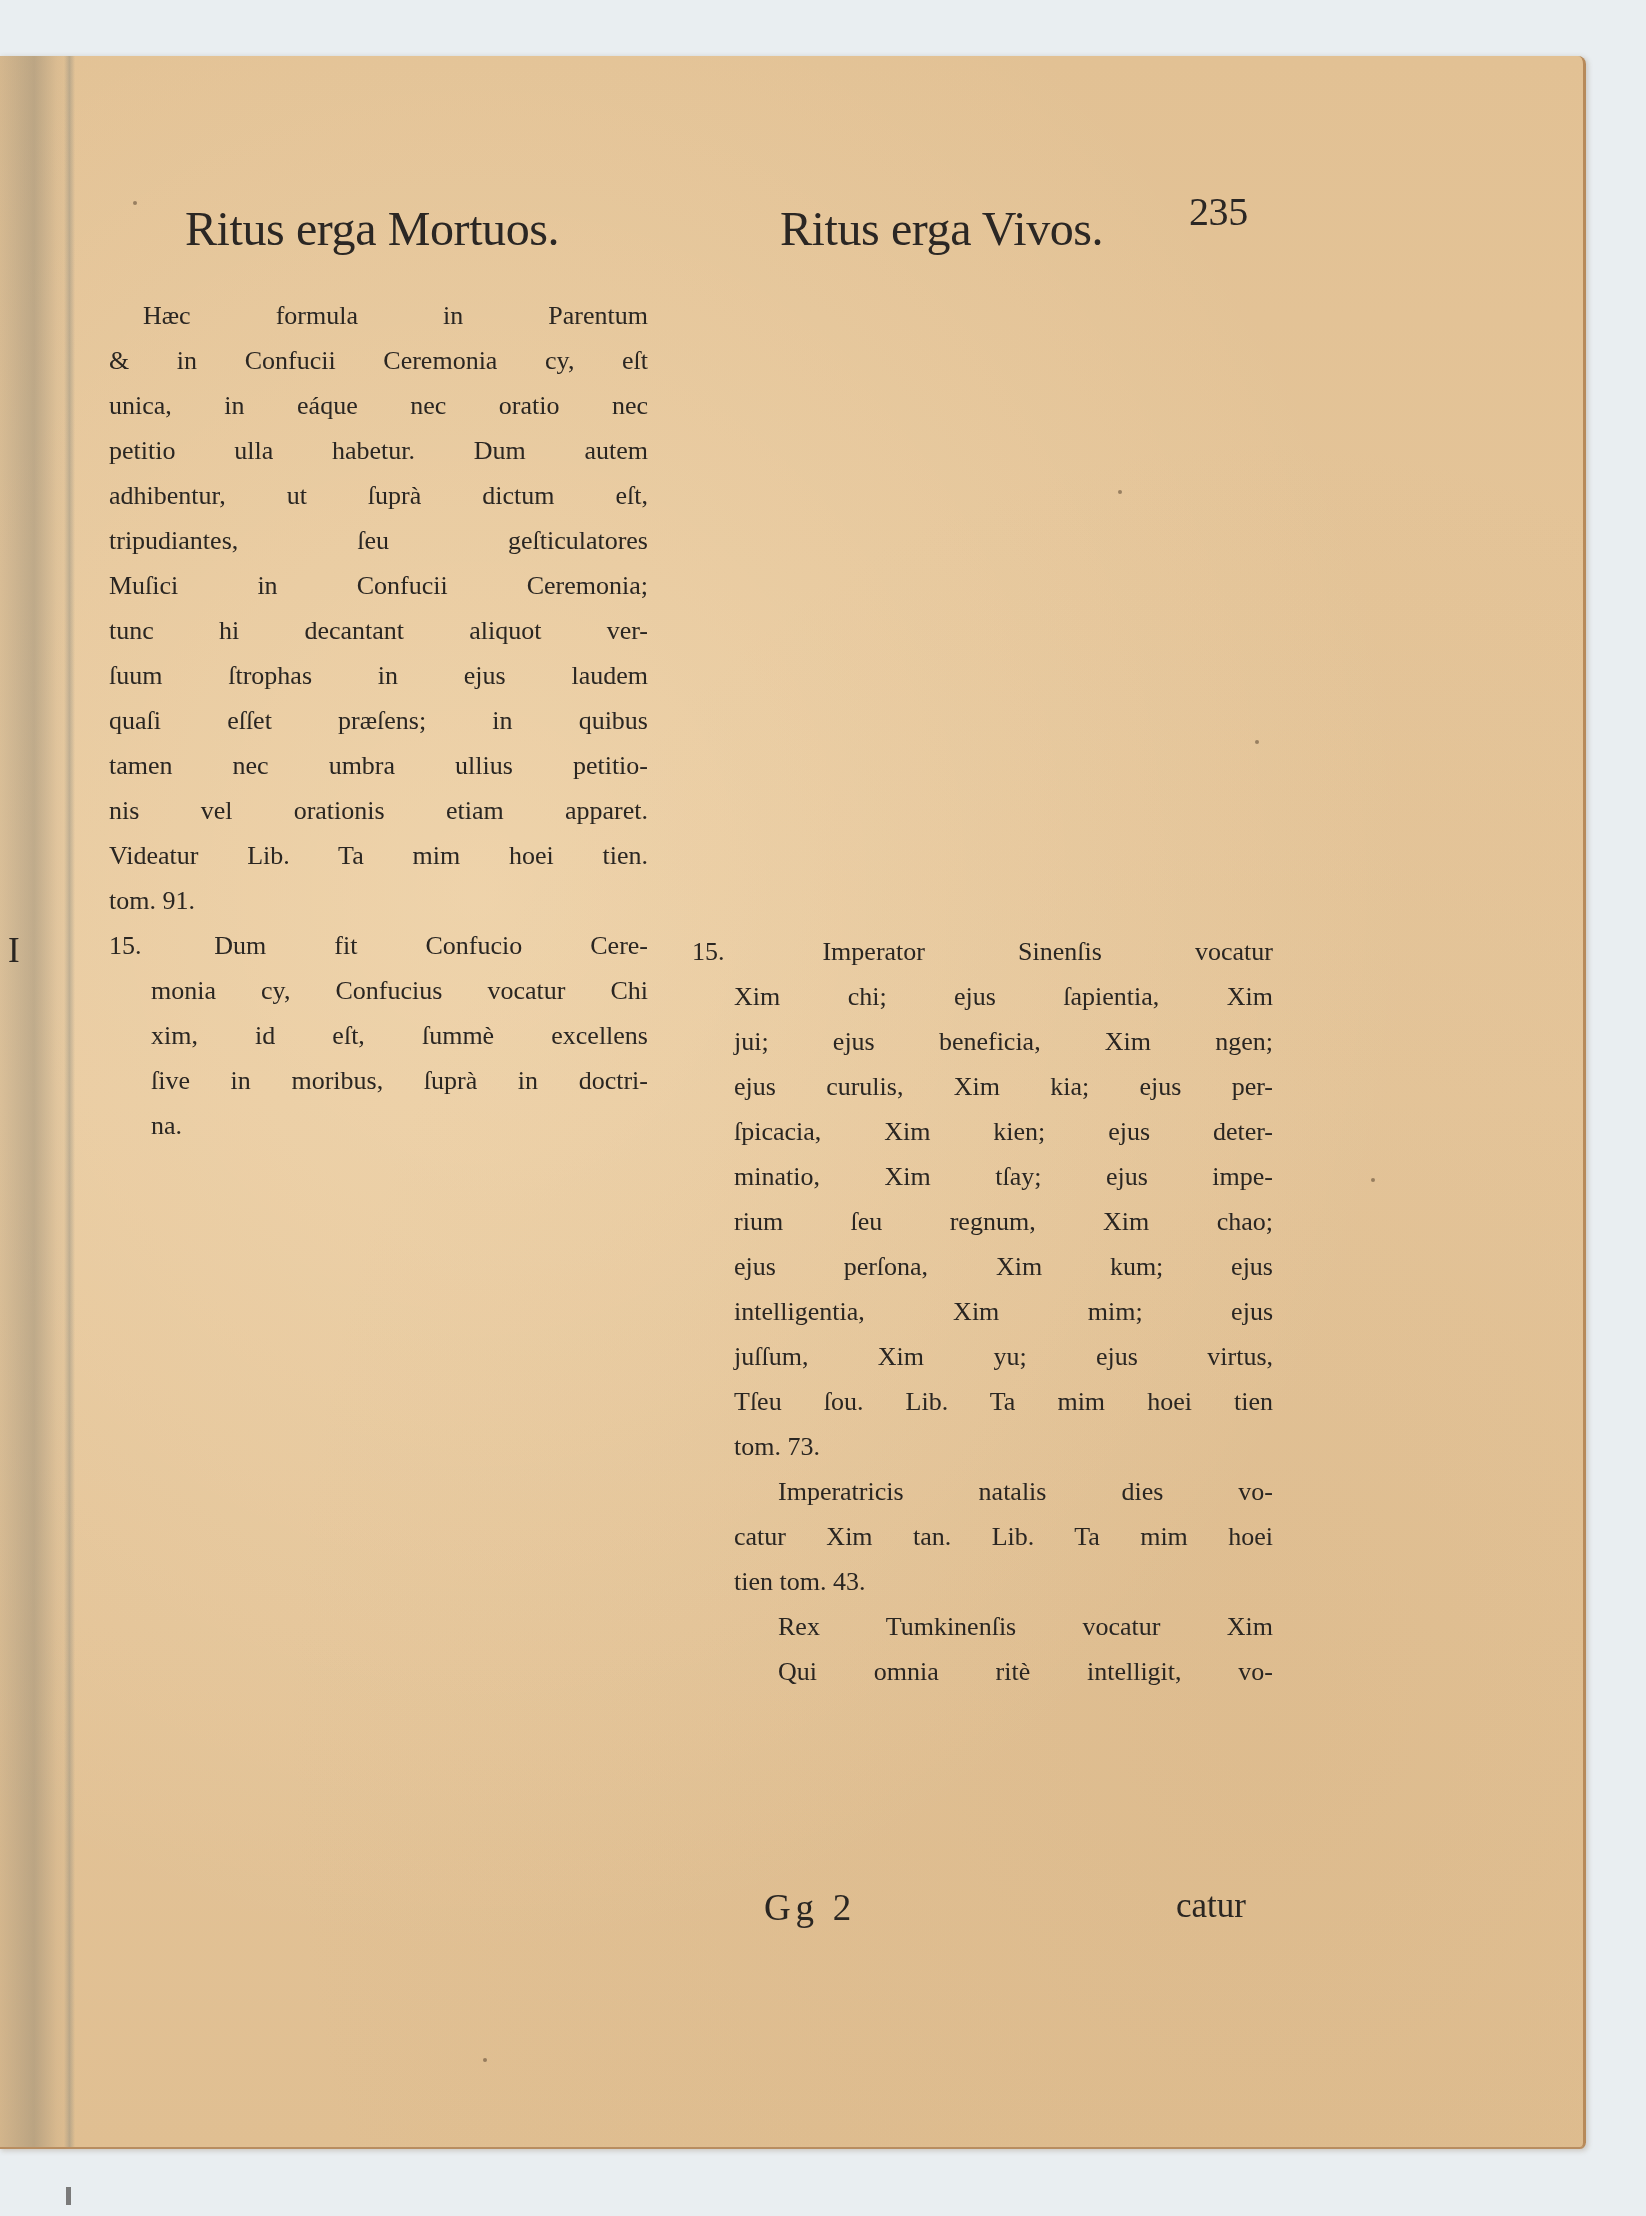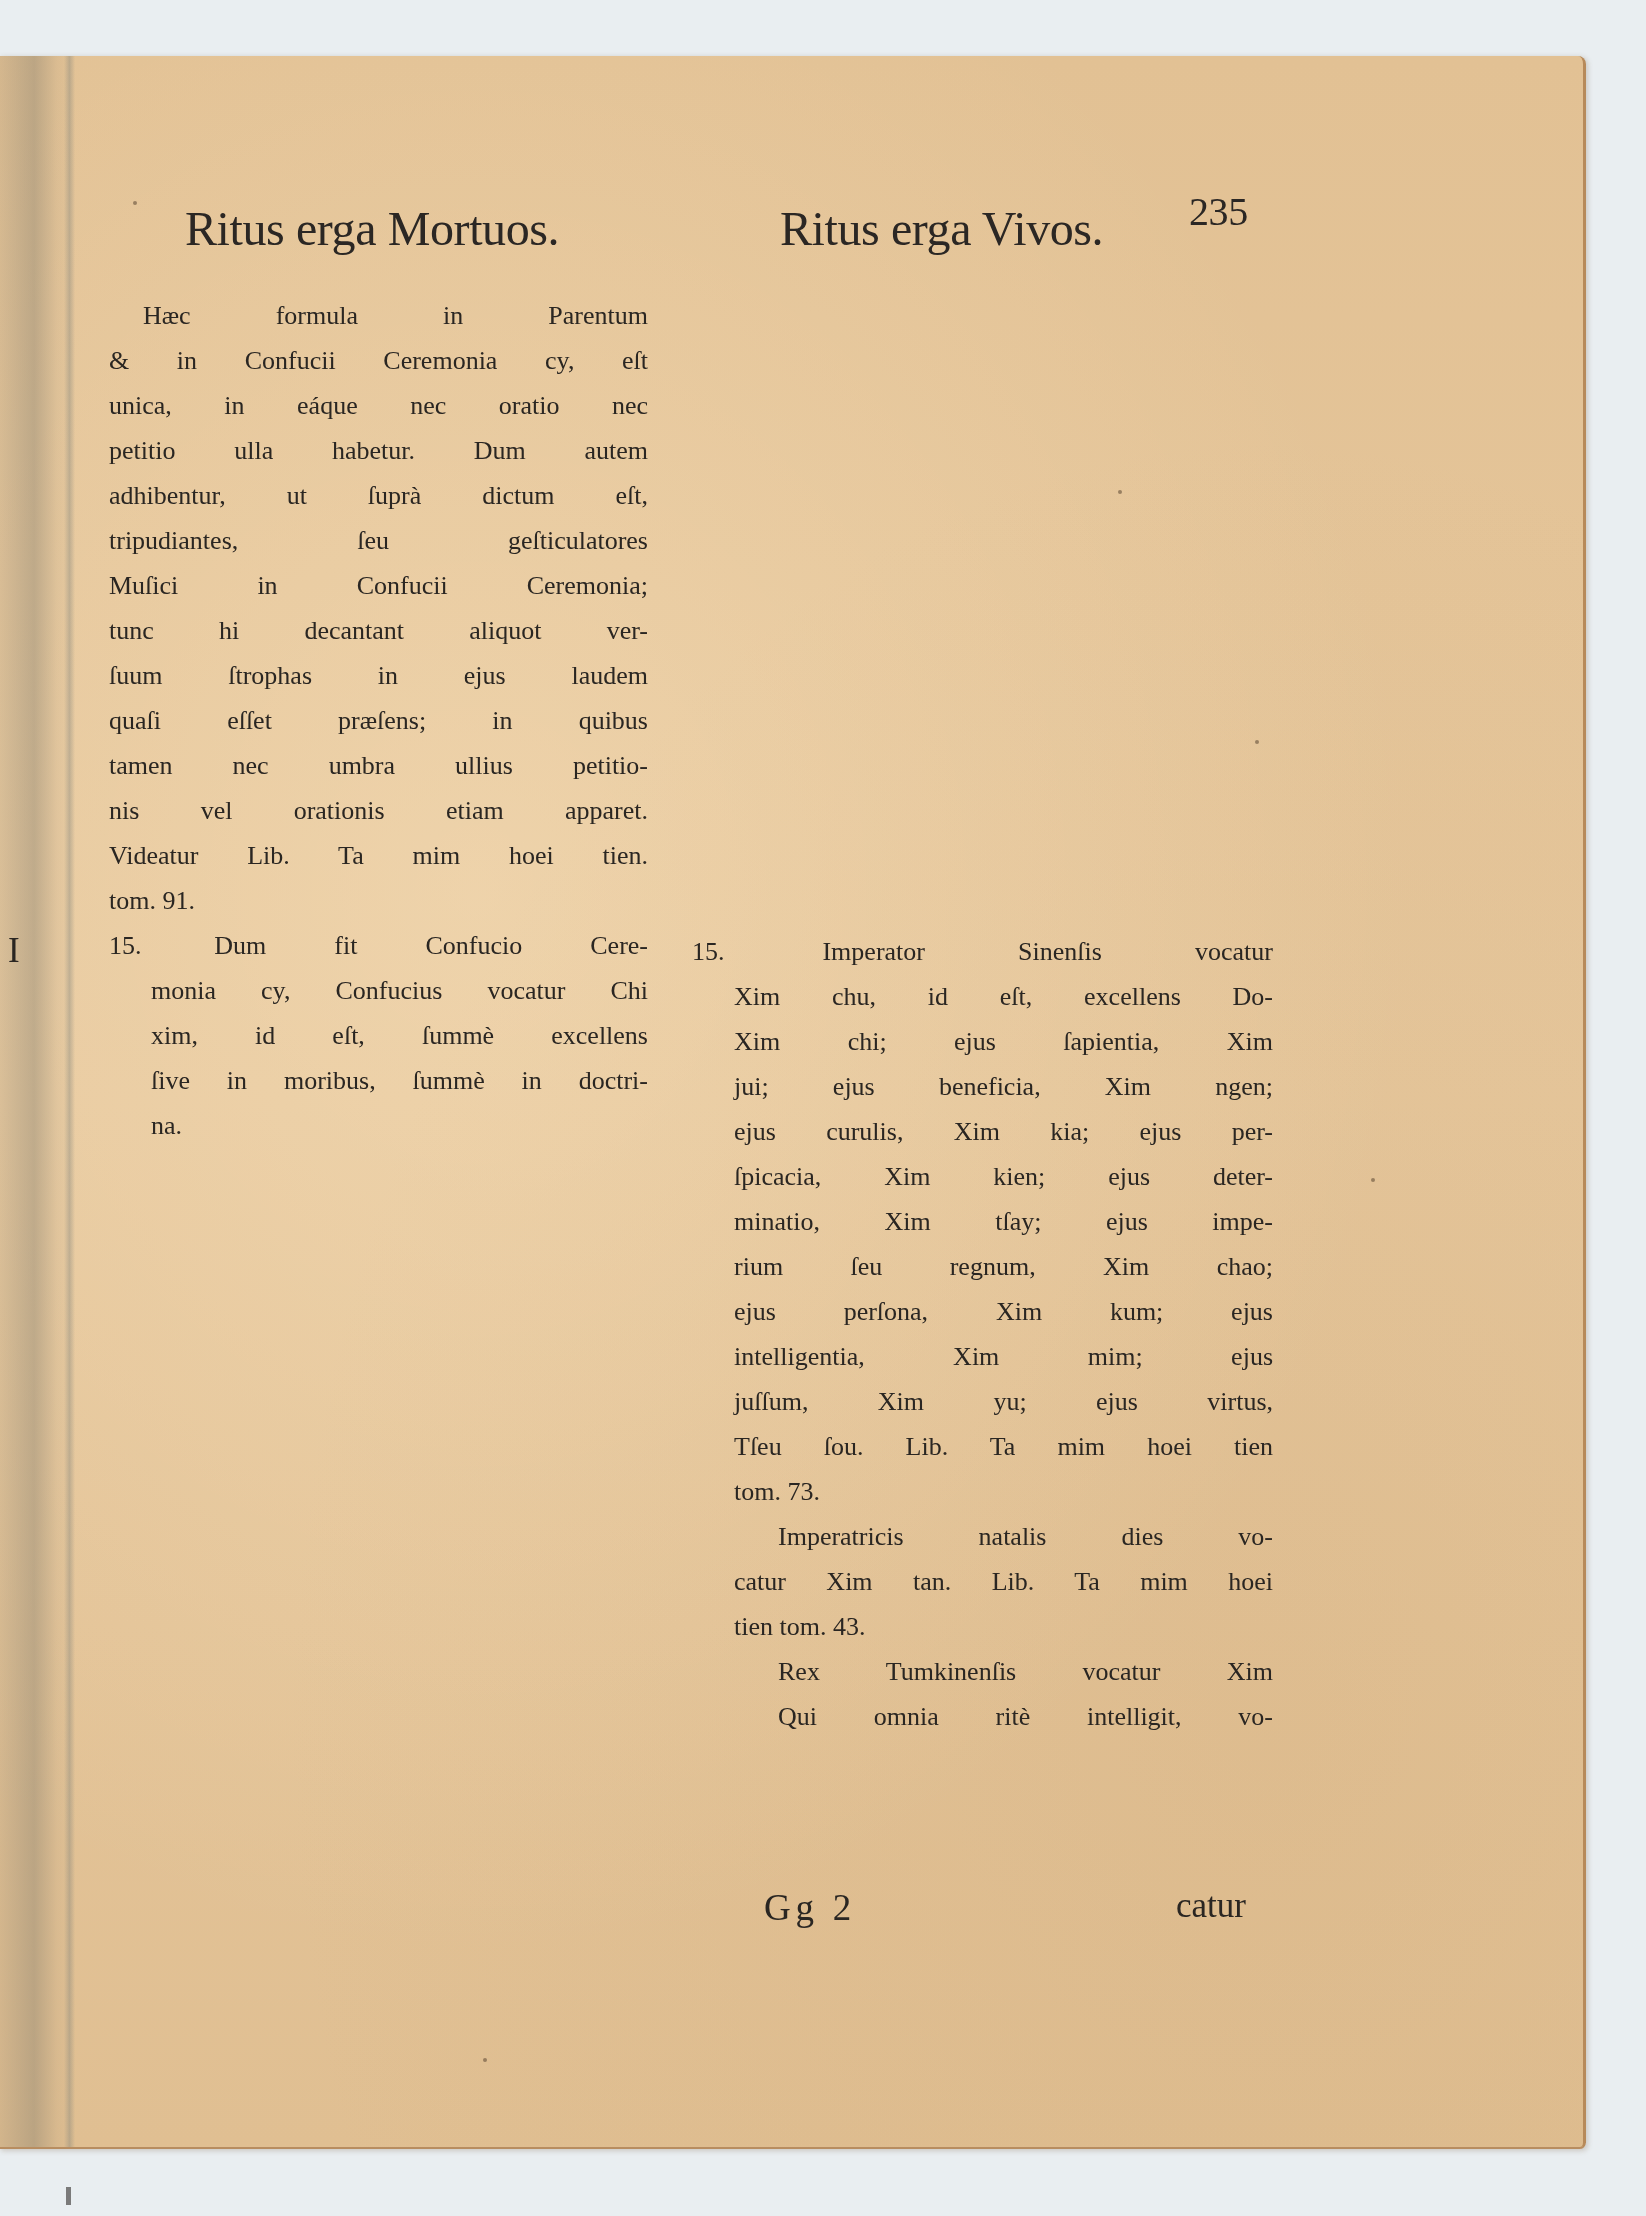--- a/index.html
+++ b/index.html
@@ -160,31 +160,30 @@
       <span class="line">quaſi eſſet præſens; in quibus</span>
       <span class="line">tamen nec umbra ullius petitio-</span>
       <span class="line">nis vel orationis etiam apparet.</span>
       <span class="line">Videatur Lib. Ta mim hoei tien.</span>
       <span class="line last">tom. 91.</span>
     </div>
     <div>
       <span class="line"><span class="num">15.</span> <span>Dum fit Confucio Cere-</span></span>
       <span class="line hang-indent">monia cy, Confucius vocatur Chi</span>
       <span class="line hang-indent">xim, id eſt, ſummè excellens</span>
-      <span class="line hang-indent">ſive in moribus, ſummè in doctri-</span>
+      <span class="line hang-indent">ſive in moribus, ſuprà in doctri-</span>
       <span class="line hang-indent last">na.</span>
     </div>
   </div>
 
   <div class="margin-marker">I</div>
 
   <div class="col col-right">
     <div>
       <span class="line"><span class="num">15.</span> <span>Imperator Sinenſis vocatur</span></span>
-      <span class="line hang-indent">Xim chu, id eſt, excellens Do-</span>
       <span class="line hang-indent">Xim chi; ejus ſapientia, Xim</span>
       <span class="line hang-indent">jui; ejus beneficia, Xim ngen;</span>
       <span class="line hang-indent">ejus curulis, Xim kia; ejus per-</span>
       <span class="line hang-indent">ſpicacia, Xim kien; ejus deter-</span>
       <span class="line hang-indent">minatio, Xim tſay; ejus impe-</span>
       <span class="line hang-indent">rium ſeu regnum, Xim chao;</span>
       <span class="line hang-indent">ejus perſona, Xim kum; ejus</span>
       <span class="line hang-indent">intelligentia, Xim mim; ejus</span>
       <span class="line hang-indent">juſſum, Xim yu; ejus virtus,</span>
       <span class="line hang-indent">Tſeu ſou. Lib. Ta mim hoei tien</span>

